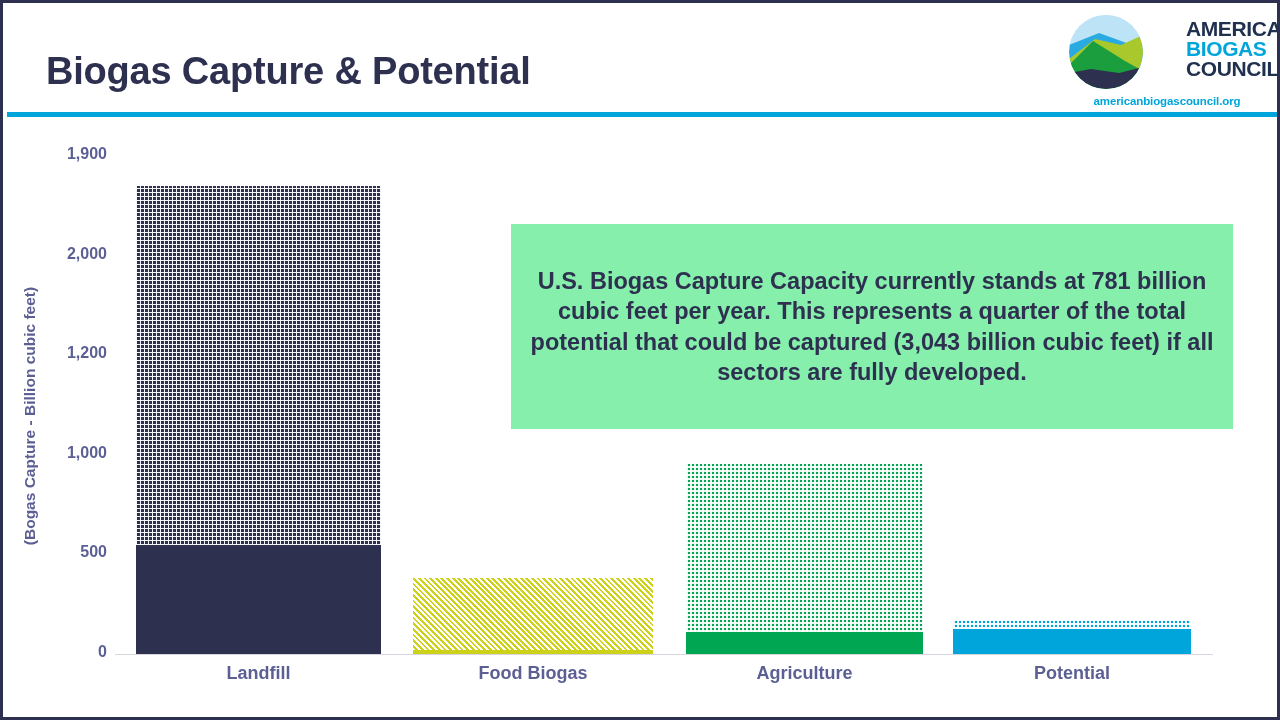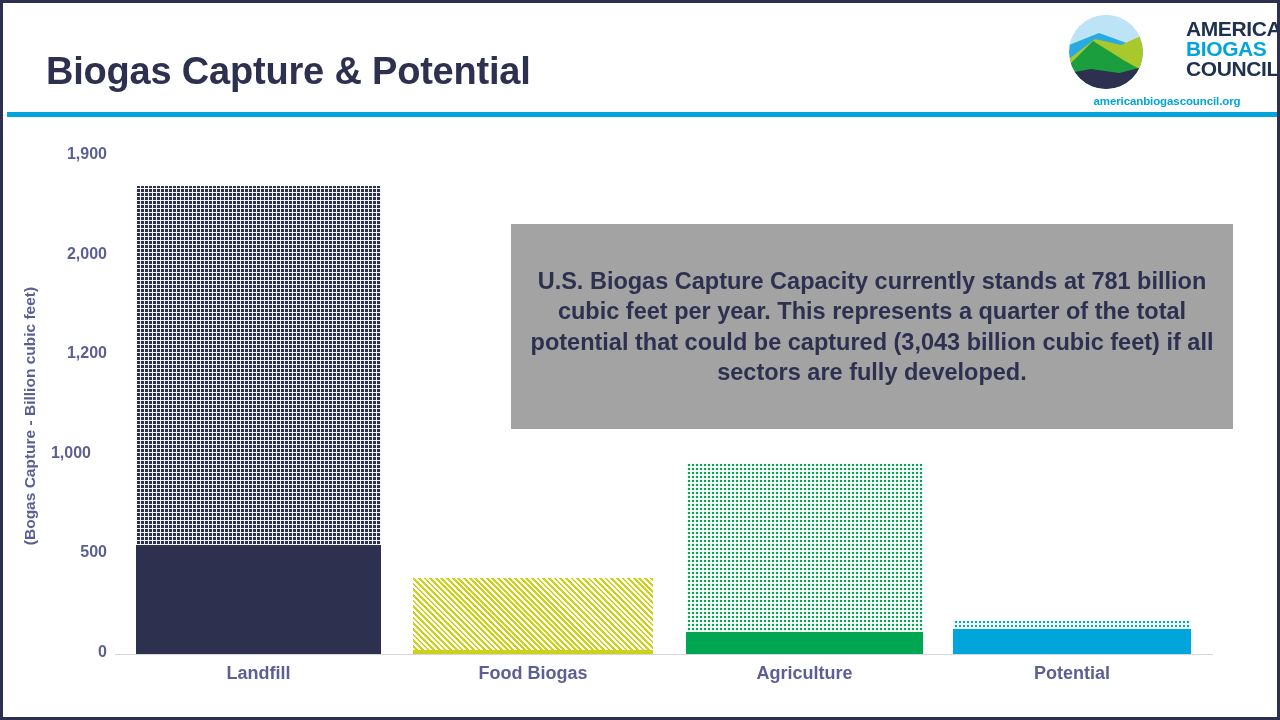--- a/index.html
+++ b/index.html
@@ -150,21 +150,21 @@
     color: #5b5f93;
     text-align: center;
   }
   
   #callout {
     position: absolute;
     left: 508px;
     top: 221px;
     width: 722px;
     height: 205px;
-    background: #a3a3a3;
+    background: #86efac;
     display: flex;
     align-items: center;
     justify-content: center;
   }
   #callout-text {
     font-size: 23.5px;
     font-weight: bold;
     color: #2e3050;
     text-align: center;
     line-height: 1.28;
@@ -204,21 +204,21 @@
       <span class="logo-line logo-navy">COUNCIL</span>
     </div>
     <div id="logo-url">americanbiogascouncil.org</div>
   </div>
 
   <div id="chart">
     <div id="y-axis-title">(Bogas Capture - Billion cubic feet)</div>
     <div id="y-ticks">
         <div class="y-tick" style="top: 526px;">0</div>
         <div class="y-tick" style="top: 426.4px;">500</div>
-        <div class="y-tick" style="top: 326.8px; text-align: center;">1,000</div>
+        <div class="y-tick" style="top: 326.8px;">1,000</div>
         <div class="y-tick" style="top: 227.2px;">1,200</div>
         <div class="y-tick" style="top: 127.6px;">2,000</div>
         <div class="y-tick" style="top: 28px;">1,900</div>
       </div>
     <div id="axis-line"></div>
     <div id="bars">
         <div class="bar" title="Landfill: 2350" style="left: 133px; width: 245px; height: 468.12px; top: 68.88px;">
           <div class="bar-potential" style="height: 359.158px; background: repeating-linear-gradient(0deg, rgba(255, 255, 255, 0.95) 0px, rgba(255, 255, 255, 0.95) 1.5px, transparent 1.5px, transparent 4px), repeating-linear-gradient(90deg, rgba(255, 255, 255, 0.95) 0px, rgba(255, 255, 255, 0.95) 1.5px, transparent 1.5px, transparent 4px), rgb(46, 48, 80);"></div>
           <div class="bar-captured" style="height: 108.962px; background: rgb(46, 48, 80);"></div>
         </div>

